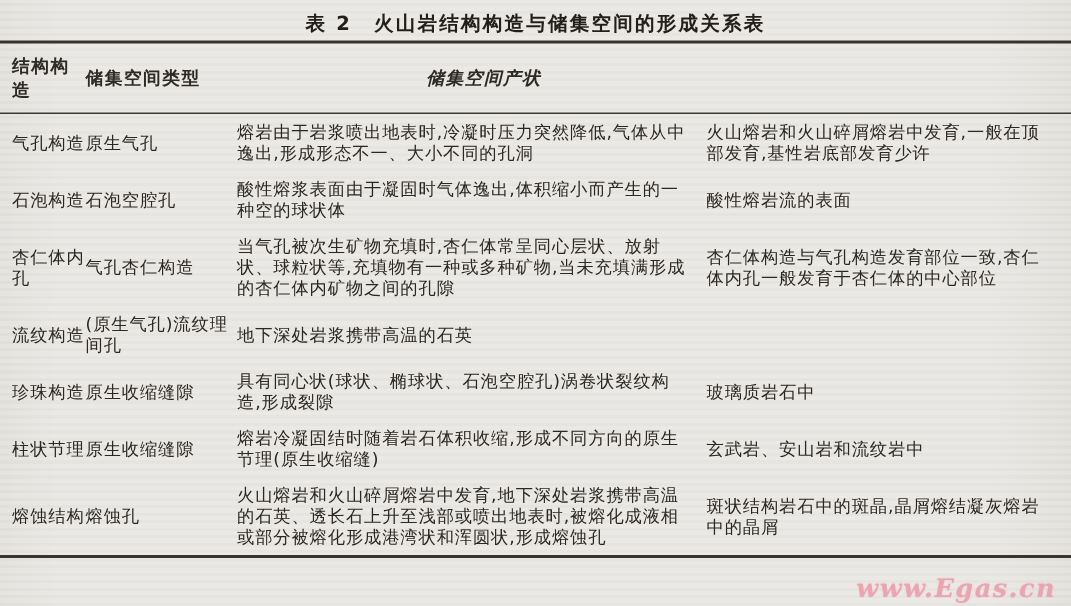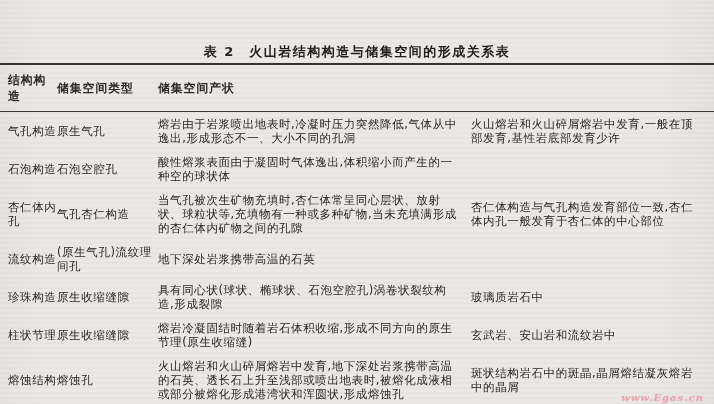--- a/index.html
+++ b/index.html
@@ -15,60 +15,59 @@
     overflow: hidden;
   }
   .title {
     padding-top: 7px;
     height: 20px;
     text-align: center;
     font-size: 13px;
     font-weight: bold;
     letter-spacing: 1.5px;
     color: #221f1a;
-    margin-top: 36px;
   }
   .tbl {
     border-top: 2.5px solid #38342d;
     border-bottom: 2.5px solid #38342d;
   }
   .thead, .row {
     display: grid;
     grid-template-columns: 49px 101px 313px 1fr;
     padding: 0 8px;
   }
   .thead {
     border-bottom: 1.5px solid #3c382f;
     padding-top: 8px;
     padding-bottom: 6px;
     font-size: 11.8px;
     letter-spacing: 1px;
     font-weight: bold;
     color: #2e2a24;
   }
   .thead .h3 { text-align: center; padding-right: 18px; }
-  .thead .h4 { text-align: left; padding-right: 110px; }
+  .thead .h4 { text-align: right; padding-right: 110px; font-style: italic; }
   .row {
     padding-top: 5px;
     padding-bottom: 5px;
     font-size: 11.5px;
     line-height: 14px;
     letter-spacing: 0.6px;
   }
   .cell { align-self: center; }
   .c3 { padding-right: 12px; }
   .c4 { padding-right: 2px; }
   .watermark {
     position: absolute;
     right: 10px;
     bottom: 1px;
     font-family: "DejaVu Serif", "Liberation Serif", serif;
     font-style: italic;
     font-weight: bold;
-    font-size: 10px;
+    font-size: 17px;
     letter-spacing: 1px;
     color: #eba5b0;
     text-shadow: 0 0 1px rgba(235,165,176,0.7);
   }
 </style>
 </head>
 <body>
 
 <div class="page">
   <div class="title">表 2　火山岩结构构造与储集空间的形成关系表</div>
@@ -84,20 +83,21 @@
       <div class="cell c1">气孔构造</div>
       <div class="cell c2">原生气孔</div>
       <div class="cell c3">熔岩由于岩浆喷出地表时,冷凝时压力突然降低,气体从中逸出,形成形态不一、大小不同的孔洞</div>
       <div class="cell c4">火山熔岩和火山碎屑熔岩中发育,一般在顶部发育,基性岩底部发育少许</div>
     </div>
 
     <div class="row">
       <div class="cell c1">石泡构造</div>
       <div class="cell c2">石泡空腔孔</div>
       <div class="cell c3">酸性熔浆表面由于凝固时气体逸出,体积缩小而产生的一种空的球状体</div>
+      <div class="cell c4">酸性熔岩流的表面</div>
     </div>
 
     <div class="row">
       <div class="cell c2">杏仁体内孔</div>
       <div class="cell c1">气孔杏仁构造</div>
       <div class="cell c3">当气孔被次生矿物充填时,杏仁体常呈同心层状、放射状、球粒状等,充填物有一种或多种矿物,当未充填满形成的杏仁体内矿物之间的孔隙</div>
       <div class="cell c4">杏仁体构造与气孔构造发育部位一致,杏仁体内孔一般发育于杏仁体的中心部位</div>
     </div>
 
     <div class="row">

